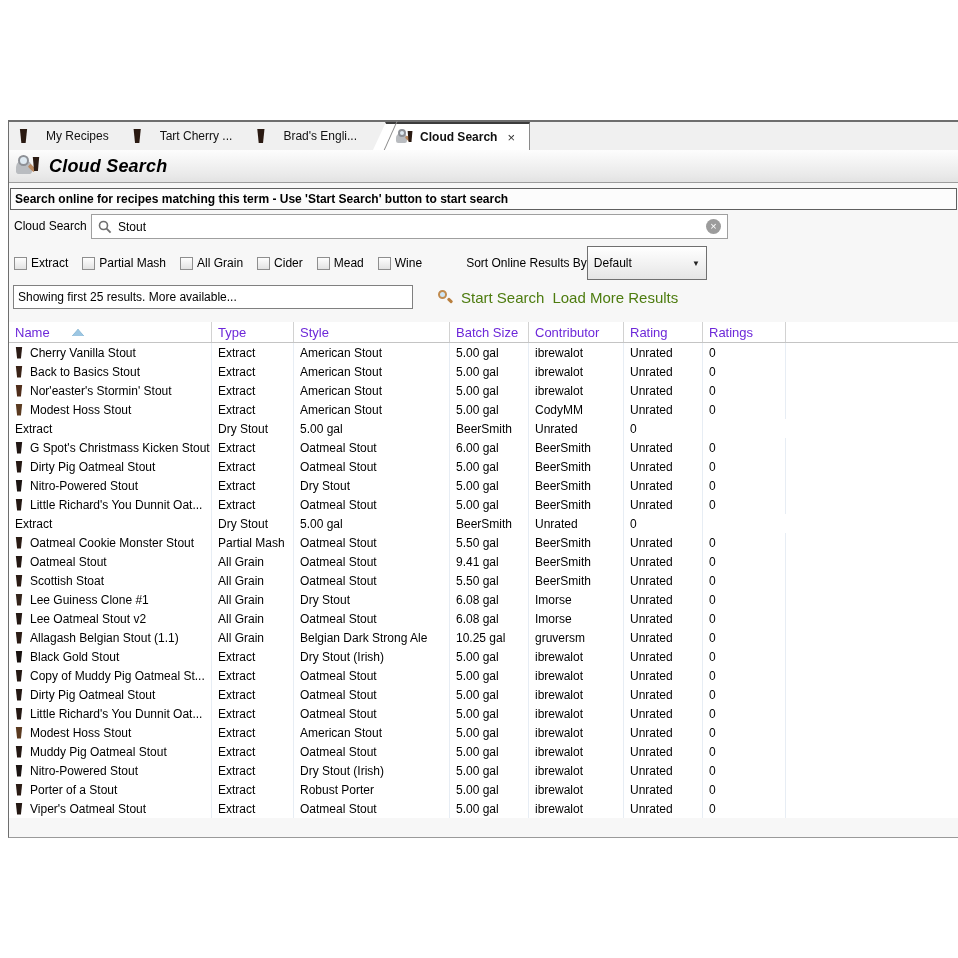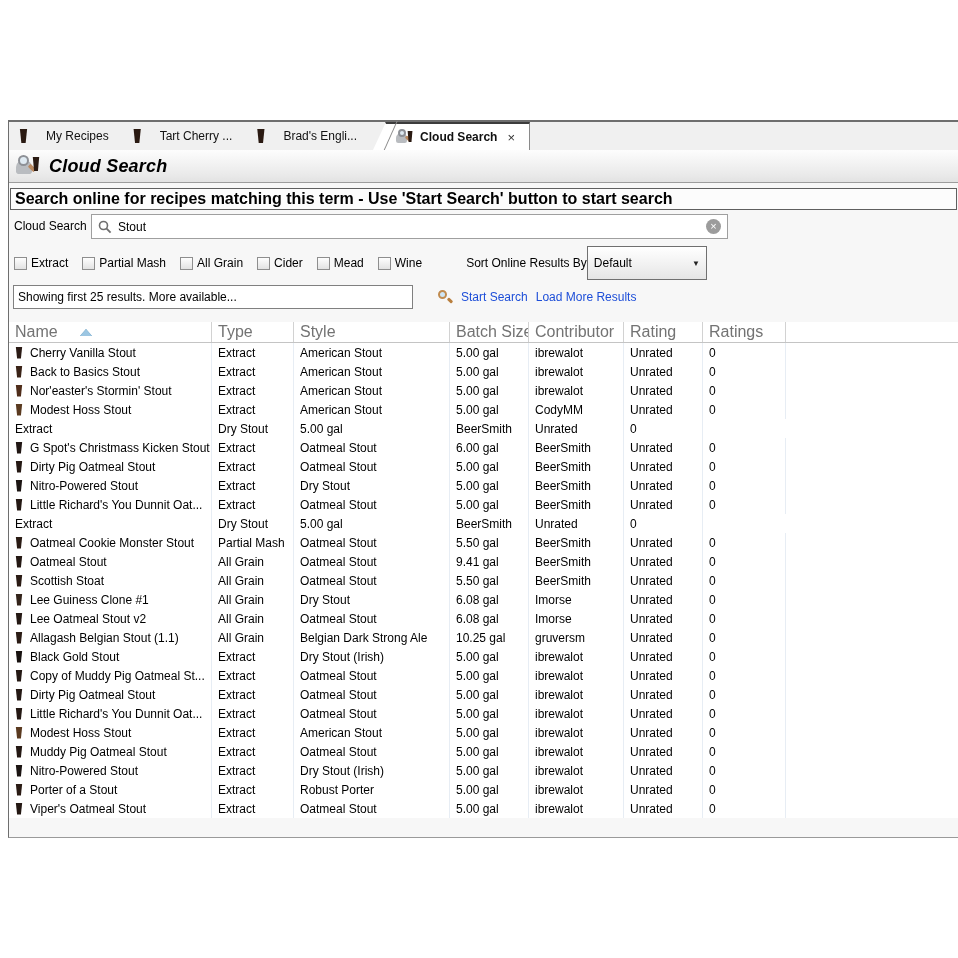--- a/index.html
+++ b/index.html
@@ -33,21 +33,21 @@
 
   
   .titlebar { position:absolute; left:0; top:28px; width:100%; height:33px;
               background:linear-gradient(#fdfdfd,#e9e9e9 80%,#e2e2e2); border-bottom:1px solid #9c9c9c;
               display:flex; align-items:center; gap:8px; padding-left:6px; }
   .title-text { font-size:18px; font-weight:bold; font-style:italic; letter-spacing:0.2px; }
 
   
   .instruction { position:absolute; left:1px; top:66px; width:947px; height:22px; background:#fcfcfc;
                  border:1px solid #5f5f5f; display:flex; align-items:center; padding-left:4px;
-                 font-size:16px; font-weight:bold; }
+                 font-size:12px; font-weight:bold; }
 
   
   .search-row { position:absolute; left:0; top:92px; width:100%; height:25px; }
   .search-label { position:absolute; left:5px; top:5px; font-size:12px; }
   .search-box { position:absolute; left:82px; top:0; width:637px; height:25px; background:#fff;
                 border:1px solid #9f9f9f; display:flex; align-items:center; padding:7px 6px; gap:6px; }
   .search-box input { flex:1; border:none; outline:none; font-size:12px; font-family:inherit; background:transparent; }
   .clear-btn { width:15px; height:15px; border-radius:50%; background:#9c9c9c; color:#fff; font-size:11px;
                line-height:15px; text-align:center; flex:none; cursor:pointer; }
 
@@ -58,30 +58,30 @@
   .sort-label { margin-left:30px; margin-right:0; }
   .dropdown { width:120px; height:22px; border:1px solid #707070; background:linear-gradient(#ffffff,#f0f0f0 60%,#e5e5e5);
               display:flex; align-items:center; justify-content:space-between; padding:16px 6px; font-size:12px; cursor:default; }
   .dd-arrow { font-size:8px; color:#222; }
 
   
   .status-row { position:absolute; left:0; top:163px; width:100%; height:25px; }
   .status-box { position:absolute; left:4px; top:0; width:400px; height:24px; background:#fff; border:1px solid #808080;
                 font-size:12px; display:flex; align-items:center; padding-left:4px; }
   .actions { position:absolute; left:428px; top:0; height:24px; display:flex; align-items:center; gap:8px; }
-  .link { color:#1d4ed8; font-size:12px; cursor:pointer; }
+  .link { color:#4d7c0f; font-size:15px; cursor:pointer; }
   .mag { position:relative; width:16px; height:16px; flex:none; }
   .mag .lens { position:absolute; left:1px; top:1px; width:9px; height:9px; border:2px solid #c08b4f; border-radius:50%; background:#cfe6f5; }
   .mag .handle { position:absolute; left:10px; top:10px; width:6px; height:3px; background:#b97f3e; transform:rotate(45deg); border-radius:1px; }
 
   
   .table { position:absolute; left:0; top:200px; width:949px; background:#fff; }
   .trow { display:grid; grid-template-columns:203px 82px 156px 79px 95px 79px 83px 1fr; align-items:center; height:19px; font-size:12px; }
   .thead { height:21px; border-bottom:1px solid #c4c4c4; background:#fff; }
-  .thead .cell { color:#737373; font-size:16px; border-right:1px solid #d2d2d2; height:100%; display:flex; align-items:center;text-align:center; }
+  .thead .cell { color:#6d28d9; font-size:13px; border-right:1px solid #d2d2d2; height:100%; display:flex; align-items:center;text-align:center; }
   .cell { padding-left:6px; overflow:hidden; white-space:nowrap; }
   .tbody .cell { border-right:1px solid #e7edf4; height:100%; display:flex; align-items:center; }
   .name-cell { display:flex; align-items:center; gap:7px; }
   .sort-tri { width:0; height:0; border-left:6px solid transparent; border-right:6px solid transparent;
               border-bottom:7px solid #9cc6e2; margin-left:22px; filter:drop-shadow(0 0 0.5px #4e87aa); }
   .filler { border-right:none !important; }
 </style>
 </head>
 <body>
 

